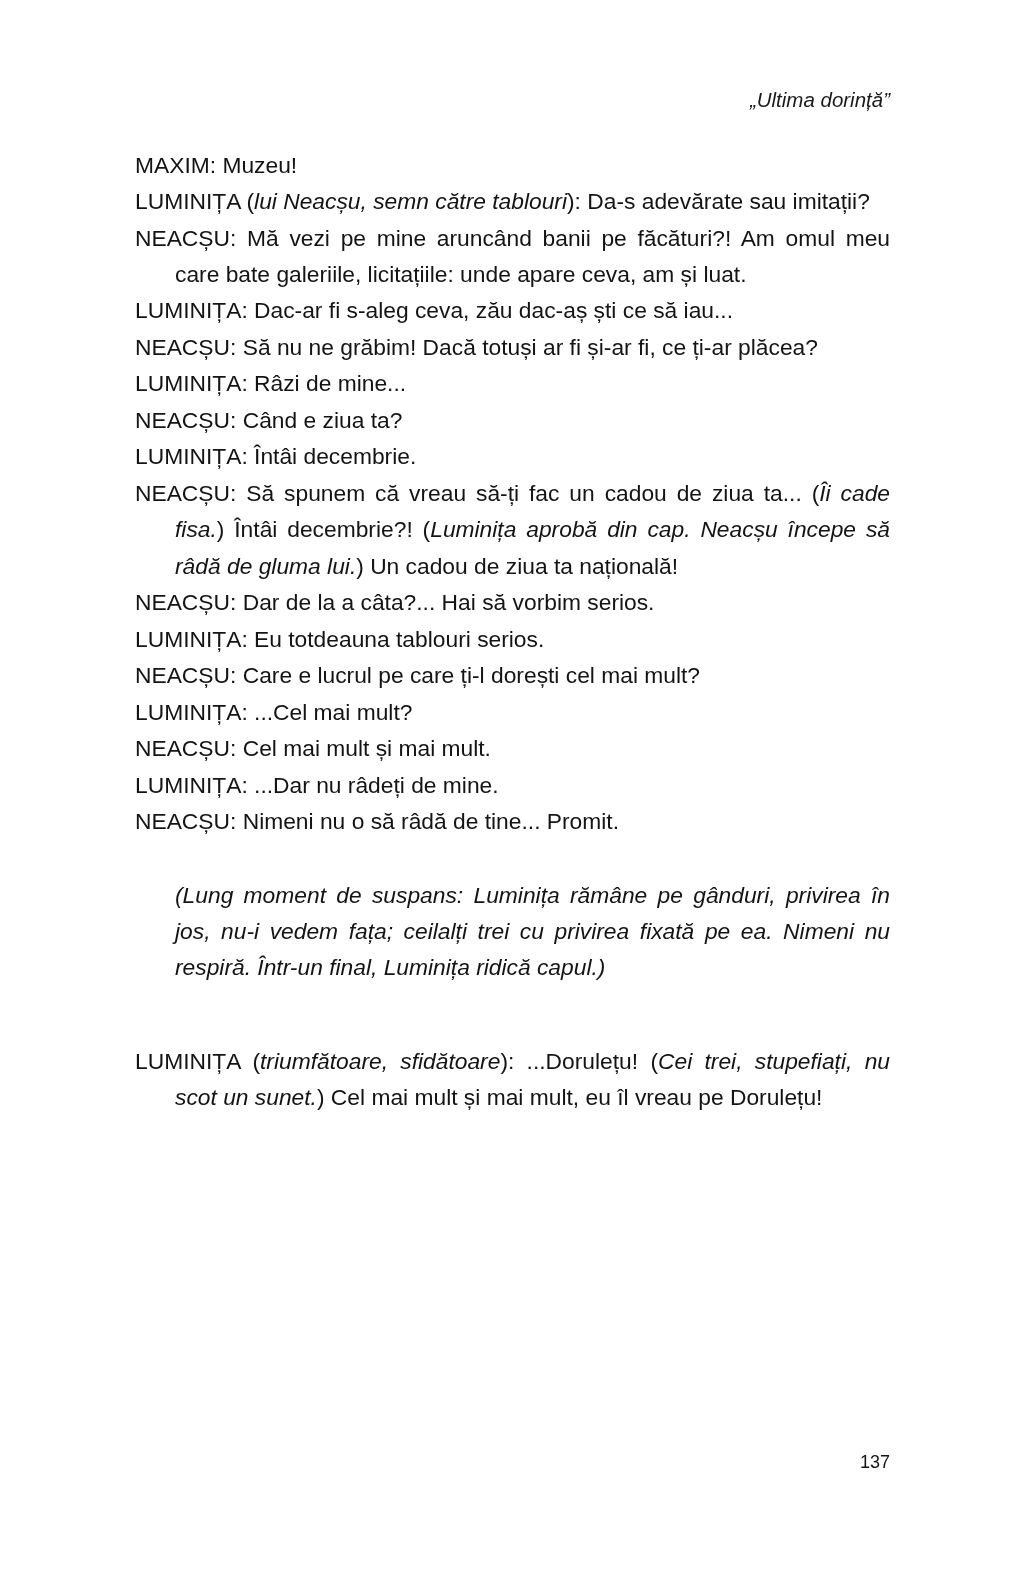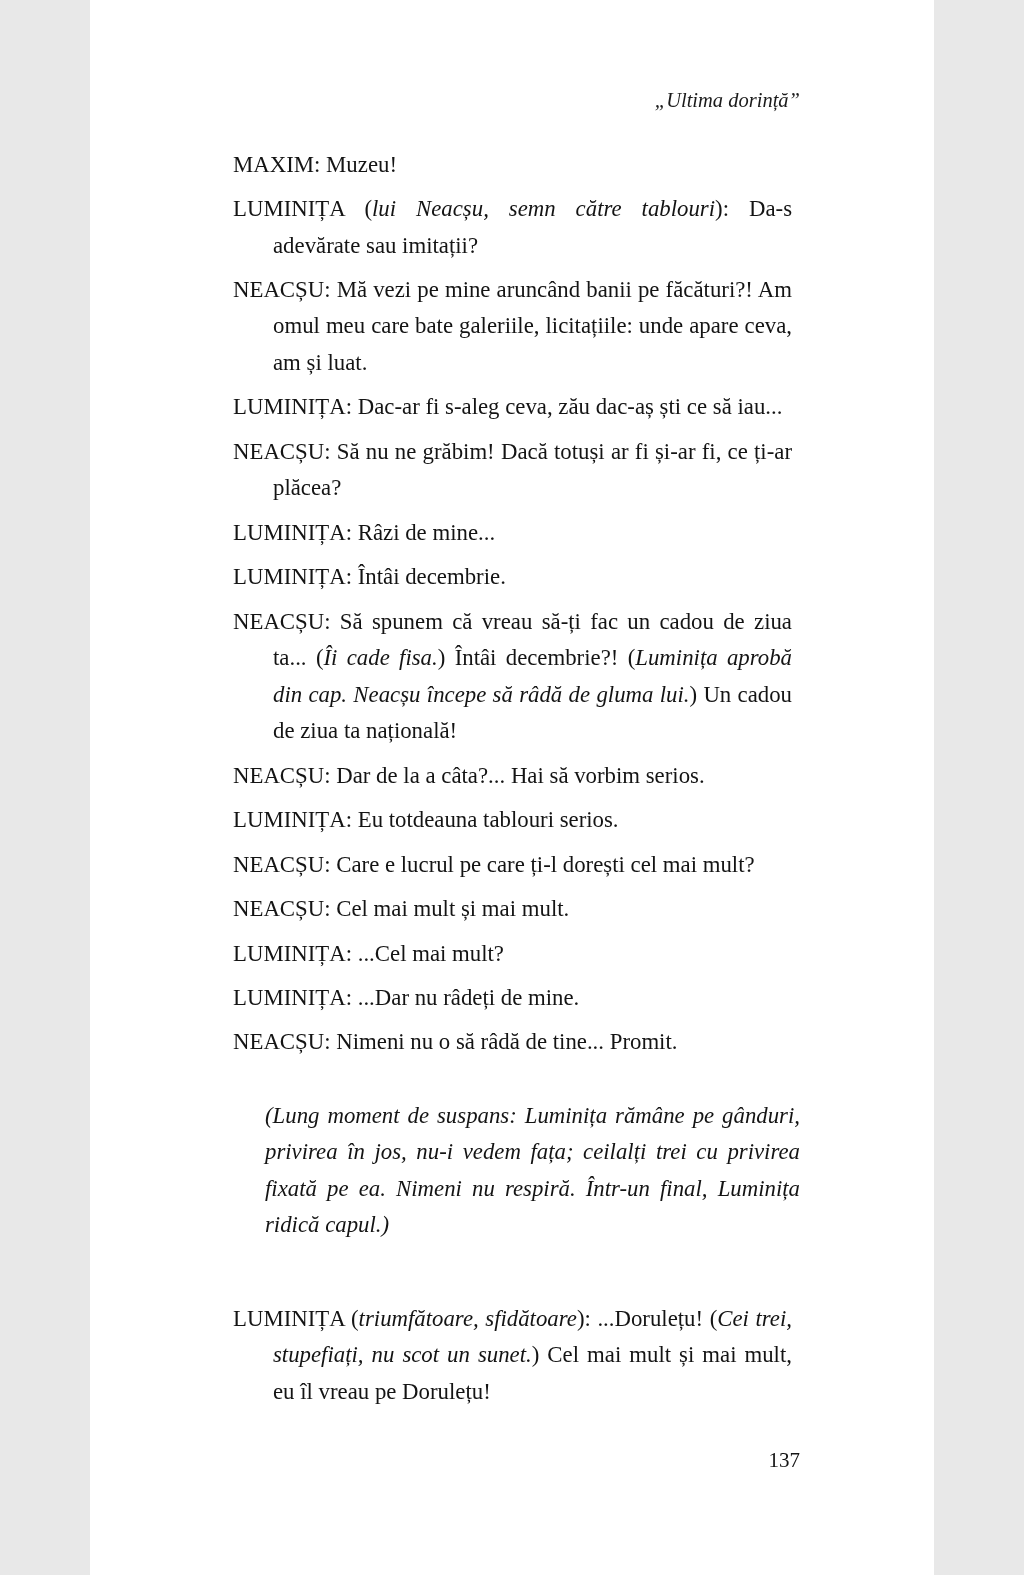--- a/index.html
+++ b/index.html
@@ -2,82 +2,83 @@
 <html><head>
 <meta charset="utf-8">
 <style>
   html, body {
     margin: 0;
     padding: 0;
     background: #e8e8e8;
   }
   .page {
     position: relative;
-    width: 844px;
+    width: 1024px;
     height: 1575px;
     margin: 0 auto;
     background: #ffffff;
     box-sizing: border-box;
     padding: 88px 134px 0 135px;
-    font-family: Liberation Serif, serif;
+    font-family: Liberation Sans, sans-serif;
     color: #141414;
   }
   .running-header {
     text-align: right;
     font-style: italic;
     font-size: 20.5px;
     line-height: 1.2;
     margin-bottom: 34px;
     color: #1a1a1a;
   }
   .dialogue p {
-    margin: 8px;
+    margin: 0;
     font-size: 22.8px;
     line-height: 1.6;
     text-align: justify;
   }
   .dialogue p.line {
     padding-left: 40px;
     text-indent: -40px;
   }
   .dialogue p.stage {
     margin: 37px 0 57px 40px;
     font-style: italic;
   }
   .it {
     font-style: italic;
   }
   .page-number {
     position: absolute;
     right: 134px;
     bottom: 102px;
-    font-size: 21px;
+    font-size: 18px;
     color: #141414;
   }
 </style>
 </head>
 <body>
 
 <div class="page">
   <div class="running-header">„Ultima dorință”</div>
 
   <div class="dialogue">
       <p class="line"><span>MAXIM: Muzeu!</span></p>
       <p class="line"><span>LUMINIȚA (</span><span class="it">lui Neacșu, semn către tablouri</span><span>): Da-s adevărate sau imitații?</span></p>
       <p class="line"><span>NEACȘU: Mă vezi pe mine aruncând banii pe făcături?! Am omul meu care bate galeriile, licitațiile: unde apare ceva, am și luat.</span></p>
       <p class="line"><span>LUMINIȚA: Dac-ar fi s-aleg ceva, zău dac-aș ști ce să iau...</span></p>
       <p class="line"><span>NEACȘU: Să nu ne grăbim! Dacă totuși ar fi și-ar fi, ce ți-ar plăcea?</span></p>
       <p class="line"><span>LUMINIȚA: Râzi de mine...</span></p>
+      <p class="line"><span>NEACȘU: Când e ziua ta?</span></p>
       <p class="line"><span>LUMINIȚA: Întâi decembrie.</span></p>
       <p class="line"><span>NEACȘU: Să spunem că vreau să-ți fac un cadou de ziua ta... (</span><span class="it">Îi cade fisa.</span><span>) Întâi decembrie?! (</span><span class="it">Luminița aprobă din cap. Neacșu începe să râdă de gluma lui.</span><span>) Un cadou de ziua ta națională!</span></p>
       <p class="line"><span>NEACȘU: Dar de la a câta?... Hai să vorbim serios.</span></p>
       <p class="line"><span>LUMINIȚA: Eu totdeauna tablouri serios.</span></p>
       <p class="line"><span>NEACȘU: Care e lucrul pe care ți-l dorești cel mai mult?</span></p>
+      <p class="line"><span>LUMINIȚA: ...Cel mai mult?</span></p>
       <p class="line"><span>NEACȘU: Cel mai mult și mai mult.</span></p>
-      <p class="line"><span>LUMINIȚA: ...Cel mai mult?</span></p>
       <p class="line"><span>LUMINIȚA: ...Dar nu râdeți de mine.</span></p>
       <p class="line"><span>NEACȘU: Nimeni nu o să râdă de tine... Promit.</span></p>
       <p class="stage"><span class="it">(Lung moment de suspans: Luminița rămâne pe gânduri, privirea în jos, nu-i vedem fața; ceilalți trei cu privirea fixată pe ea. Nimeni nu respiră. Într-un final, Luminița ridică capul.)</span></p>
       <p class="line"><span>LUMINIȚA (</span><span class="it">triumfătoare, sfidătoare</span><span>): ...Dorulețu! (</span><span class="it">Cei trei, stupefiați, nu scot un sunet.</span><span>) Cel mai mult și mai mult, eu îl vreau pe Dorulețu!</span></p>
     </div>
 
   <div class="page-number">137</div>
 </div>
 
 </body></html>

